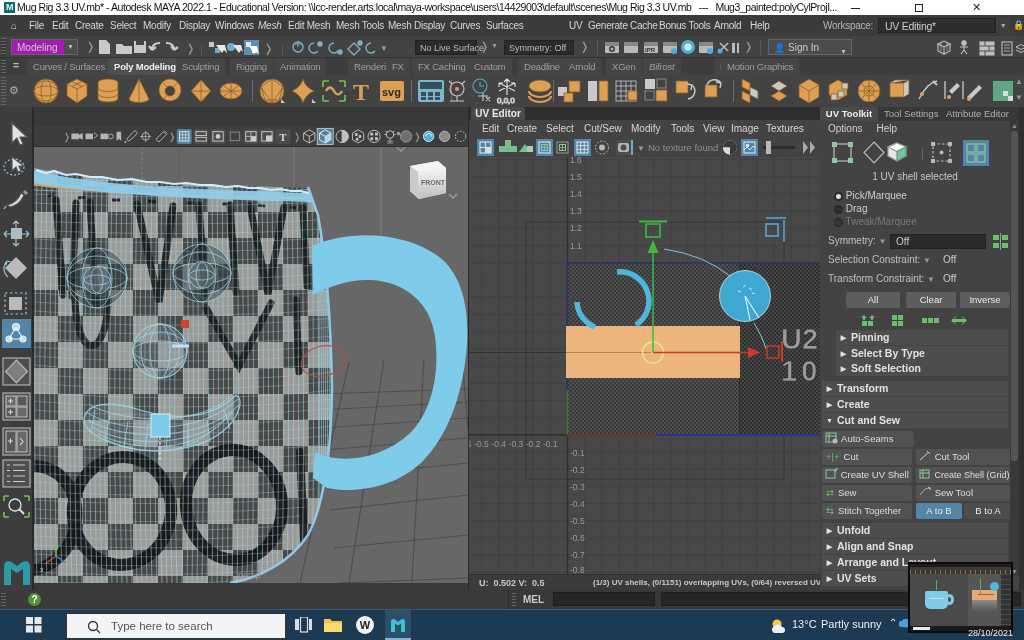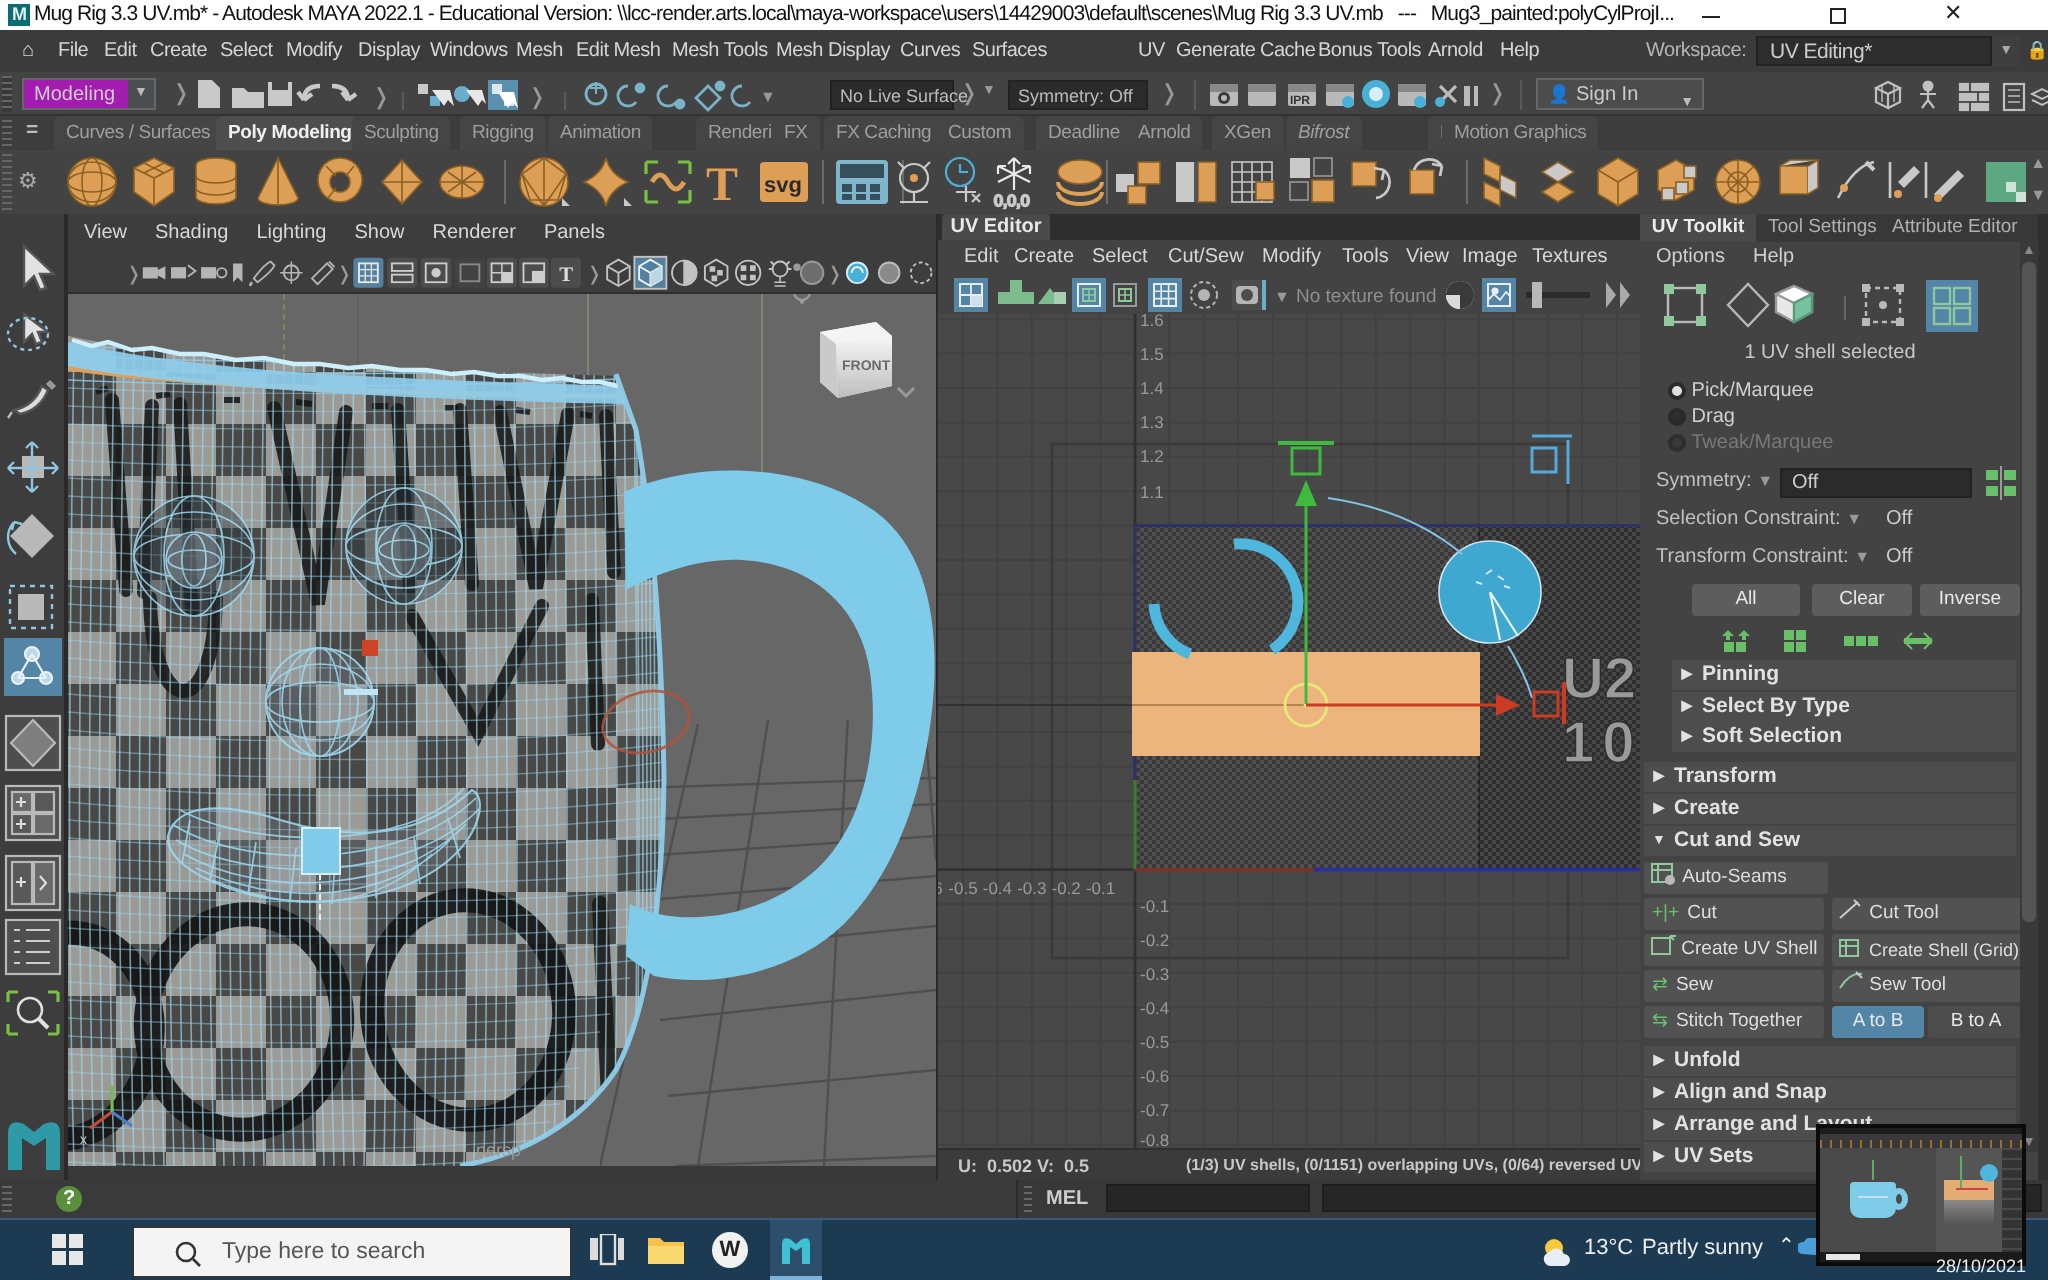--- a/index.html
+++ b/index.html
@@ -85,21 +85,21 @@
 
 <div class="abs" id="menubar" style="font-size:10px;letter-spacing:-0.25px;">
       <span style="position:absolute;left:11px;">⌂</span>
       <span style="position:absolute;left:29px;">File</span>
       <span style="position:absolute;left:52px;">Edit</span>
       <span style="position:absolute;left:75px;">Create</span>
       <span style="position:absolute;left:110px;">Select</span>
       <span style="position:absolute;left:143px;">Modify</span>
       <span style="position:absolute;left:179px;">Display</span>
       <span style="position:absolute;left:215px;">Windows</span>
-      <span style="position:absolute;left:258px;">Mesh</span>
+      <span style="position:absolute;left:258px;font-style:italic;">Mesh</span>
       <span style="position:absolute;left:288px;">Edit Mesh</span>
       <span style="position:absolute;left:336px;">Mesh Tools</span>
       <span style="position:absolute;left:388px;">Mesh Display</span>
       <span style="position:absolute;left:450px;">Curves</span>
       <span style="position:absolute;left:486px;">Surfaces</span>
       <span style="position:absolute;left:531px;margin-top:20px;">Deform</span>
       <span style="position:absolute;left:569px;">UV</span>
       <span style="position:absolute;left:588px;">Generate</span>
       <span style="position:absolute;left:630px;">Cache</span>
       <span style="position:absolute;left:659px;">Bonus Tools</span>
@@ -489,21 +489,20 @@
         </svg>
 </div>
 <div style="position:absolute;left:3px;top:449px;width:28px;height:30px;">
  <svg width="28" height="30">
           <path d="M1,29 v-18 q0,-8 8,-5 l5,4 l5,-4 q8,-3 8,5 v18 h-7 v-16 l-6,4 l-6,-4 v16 z" fill="#2e9aa6"></path>
         </svg>
 </div>
 </div>
 
 <div class="abs" id="vpanel"></div>
-<div class="abs" id="vpmenu"><span style="margin-left:8px;">View</span><span>Shading</span><span>Lighting</span><span>Show</span><span>Renderer</span><span>Panels</span></div>
 <div class="abs" id="vptools">
 <svg width="434" height="20" viewBox="0 0 434 20">
         <g transform="translate(28,1) scale(0.94)">
  <g stroke="#b5b5b5" fill="#b5b5b5" stroke-width="1">
   <text x="1" y="14" font-size="10" fill="#999" stroke="none">❭</text>
   <path d="M10,7 h8 v6 h-8 z M18,8.5 l4,-2 v7 l-4,-2" stroke="none"></path>
   <g transform="translate(24,0)">
               <path d="M1,7 h8 v6 h-8 z" stroke="none"></path>
               <path d="M10,6 l4,3 l-4,3" fill="none"></path>
             </g>

